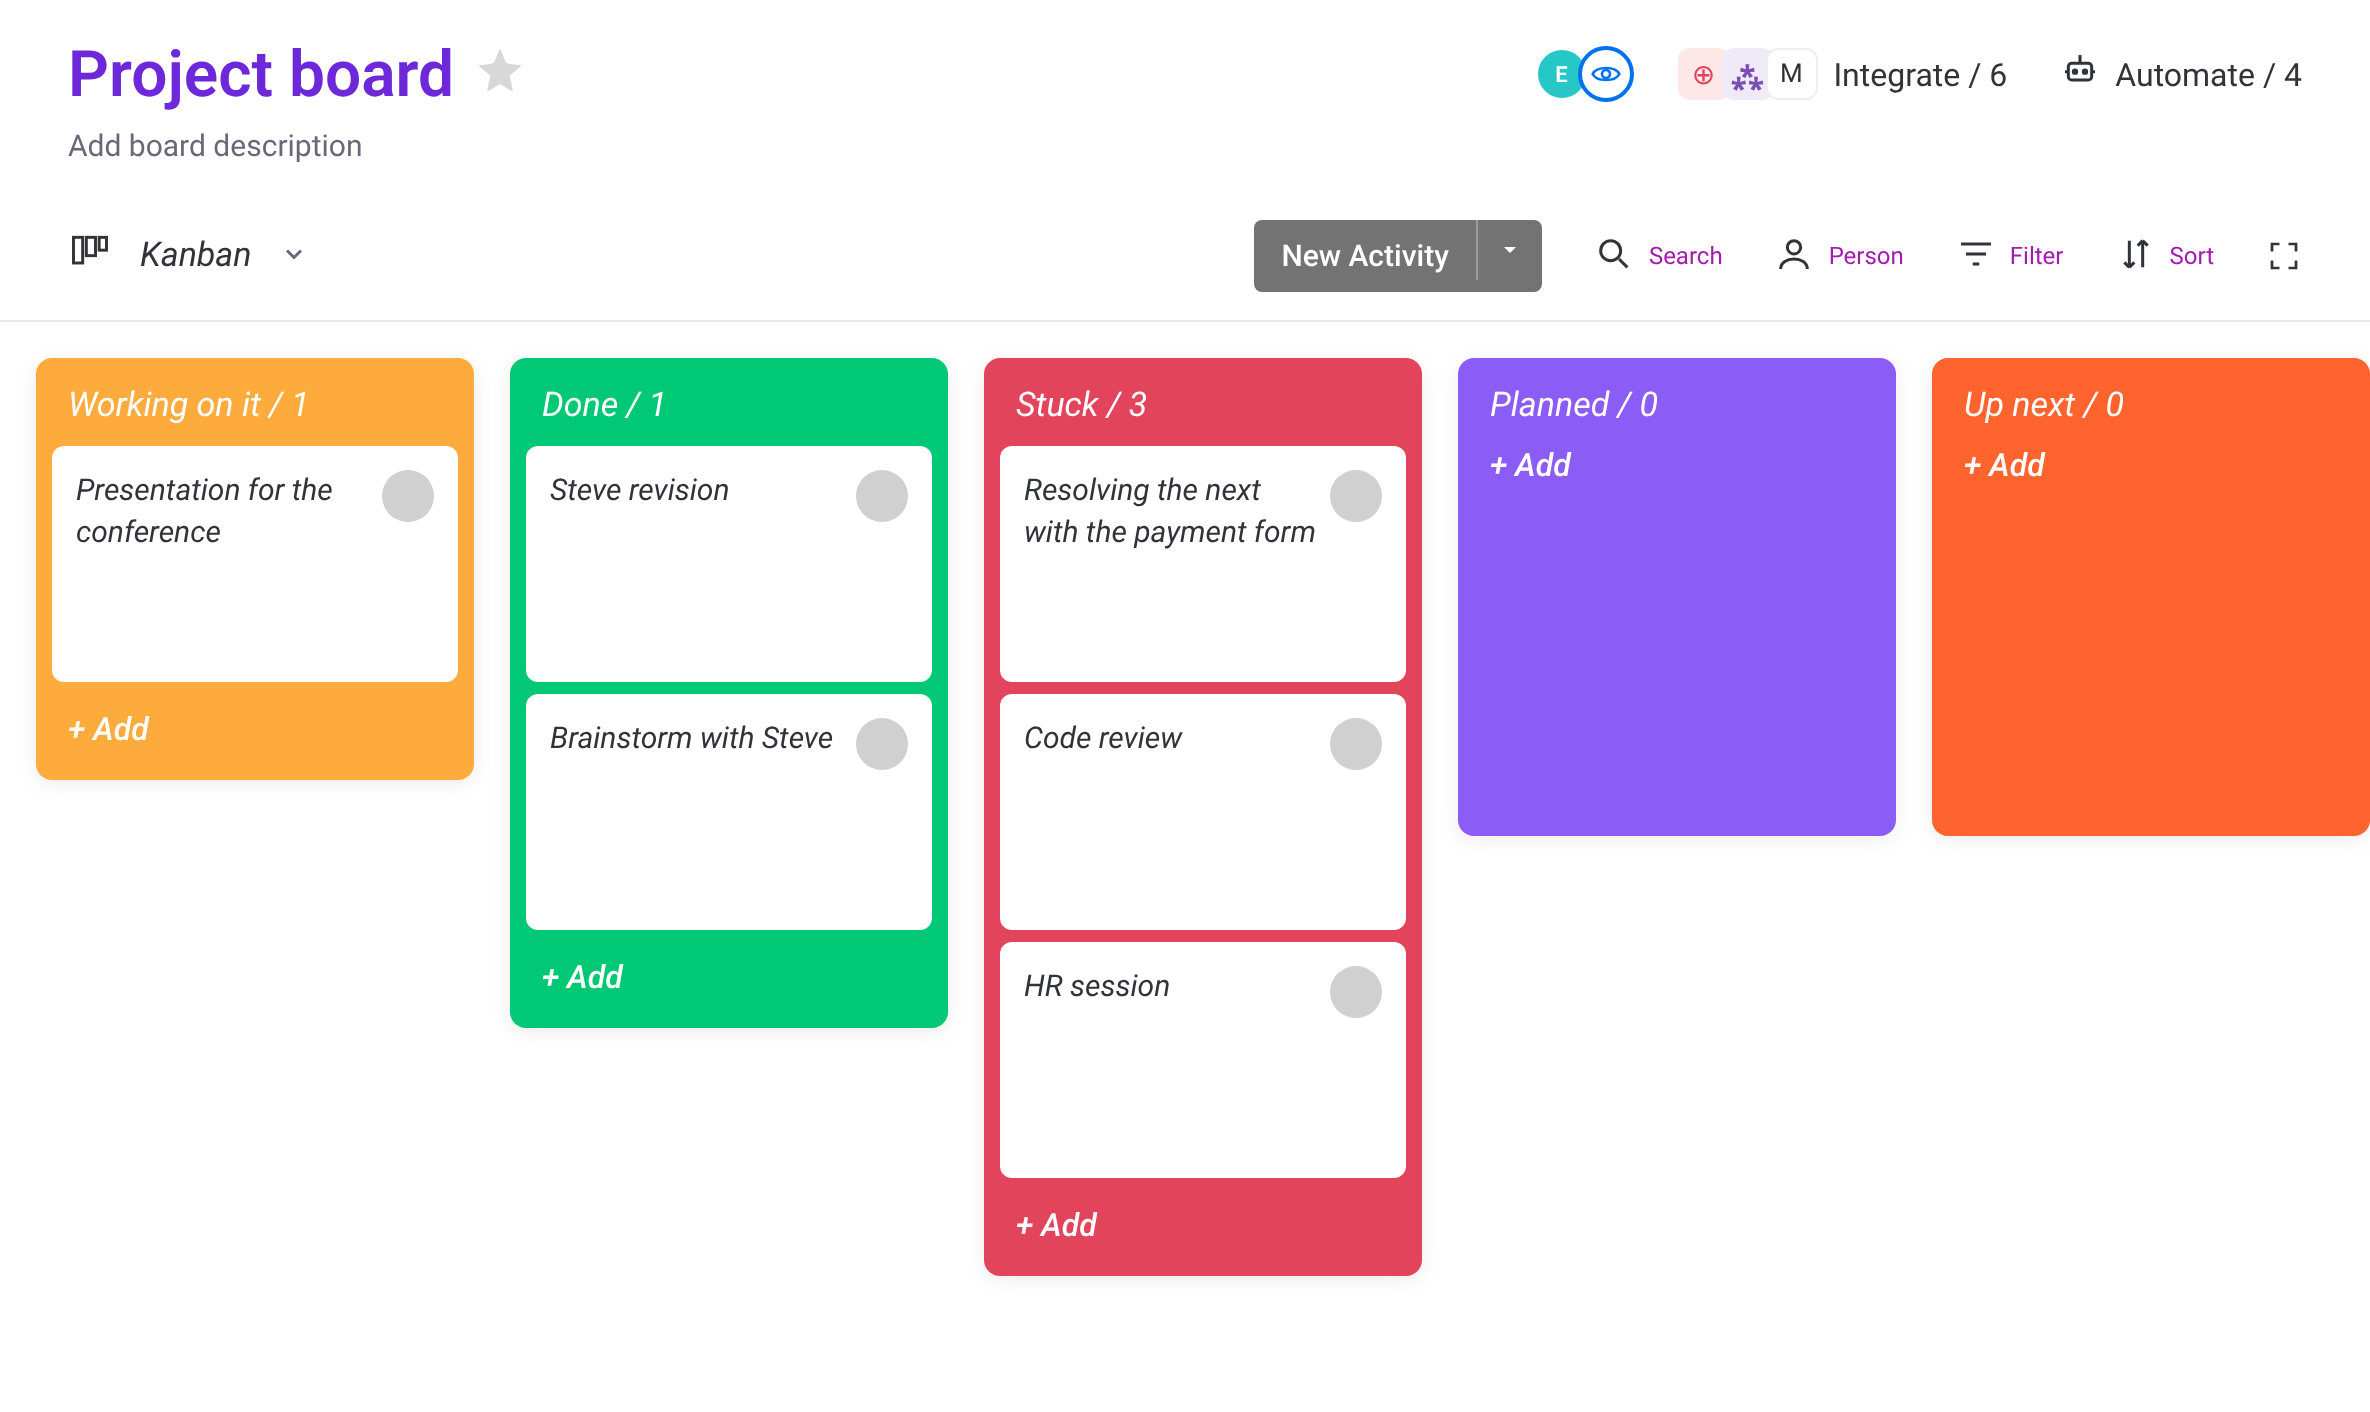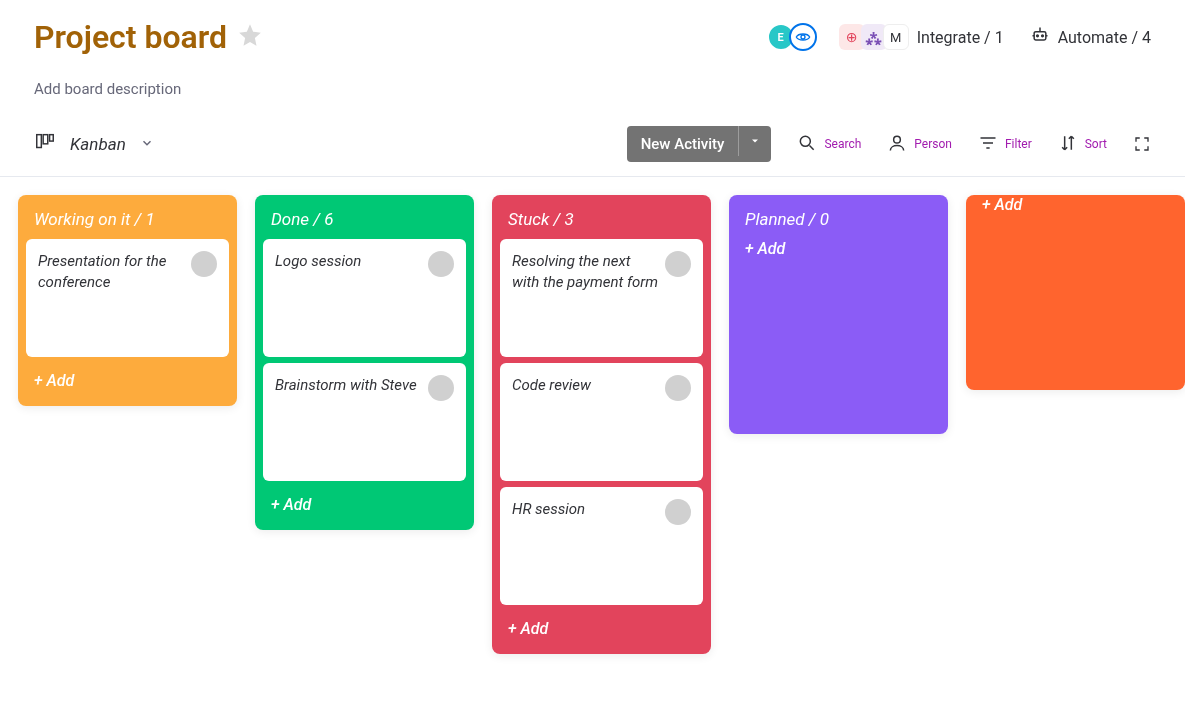--- a/index.html
+++ b/index.html
@@ -20,21 +20,21 @@
     justify-content: space-between;
   }
   .title-left {
     display: flex;
     align-items: center;
     gap: 10px;
   }
   .page-title {
     font-size: 32px;
     font-weight: 600;
-    color: #a16207;
+    color: #6d28d9;
   }
   .star-icon svg { width: 26px; height: 26px; fill: #d8d8d8; }
   .title-right {
     display: flex;
     align-items: center;
     gap: 26px;
   }
   .avatars {
     display: flex;
     align-items: center;
@@ -54,21 +54,21 @@
     margin-left:-4px;
   }
   .hx1{background:#fde7e7;} .hx1 span{color:#e2445c;font-size:14px;}
   .hx2{background:#f0e9f7;} .hx2 span{color:#7a4fb5;font-size:14px;font-weight:700;}
   .hx3{background:#fff;border:1px solid #eee;} .hx3 span{font-size:13px;}
   .hdr-action {
     display:flex; align-items:center; gap:8px; font-size:16px; color:#323338; cursor:pointer;
   }
   .hdr-action svg { width:20px;height:20px;fill:none;stroke:#323338;stroke-width:1.8;}
   .desc {
-    color:#676879; font-size:15px; margin-top:24px;
+    color:#676879; font-size:15px; margin-top:8px;
   }
   .toolbar {
     display:flex; align-items:center; justify-content:space-between;
     padding: 28px 34px 14px 34px;
     border-bottom: 1px solid #e6e9ef;
   }
   .tb-left { display:flex; align-items:center; gap:14px;font-style:italic; }
   .kanban-icon svg{width:22px;height:22px;fill:none;stroke:#323338;stroke-width:1.6;}
   .view-name { font-size:17px; color:#323338; }
   .chevron svg{width:14px;height:14px;fill:none;stroke:#676879;stroke-width:2.5;}
@@ -137,21 +137,21 @@
           <div class="hex hx1">
               <span>⊕</span>
             </div>
           <div class="hex hx2">
               <span>⁂</span>
             </div>
           <div class="hex hx3">
               <span>M</span>
             </div>
         </div>
-        <span>Integrate / 1</span>
+        <span>Integrate / 6</span>
       </div>
       <div class="hdr-action">
         <span>
           <svg viewBox="0 0 24 24">
               <rect x="5" y="8" width="14" height="10" rx="2"></rect>
               <circle cx="9" cy="13" r="1"></circle>
               <circle cx="15" cy="13" r="1"></circle>
               <path d="M12 3v5M3 13h2M19 13h2"></path>
             </svg>
         </span>
@@ -226,24 +226,24 @@
       <div class="col-head">Working on it / 1</div>
       <div class="cards">
         <div class="card">
           <div class="txt">Presentation for the conference</div>
           <div class="assignee"></div>
         </div>
       </div>
       <div class="add-btn">+ Add</div>
     </div>
     <div class="col" style="background: rgb(0, 200, 117);">
-      <div class="col-head">Done / 6</div>
+      <div class="col-head">Done / 1</div>
       <div class="cards">
         <div class="card">
-          <div class="txt">Logo session</div>
+          <div class="txt">Steve revision</div>
           <div class="assignee"></div>
         </div>
         <div class="card">
           <div class="txt">Brainstorm with Steve</div>
           <div class="assignee"></div>
         </div>
       </div>
       <div class="add-btn">+ Add</div>
     </div>
     <div class="col" style="background: rgb(226, 68, 92);">
@@ -262,15 +262,16 @@
           <div class="assignee"></div>
         </div>
       </div>
       <div class="add-btn">+ Add</div>
     </div>
     <div class="col empty" style="background: #8b5cf6;">
       <div class="col-head">Planned / 0</div>
       <div class="add-btn">+ Add</div>
     </div>
     <div class="col empty" style="background: rgb(255, 100, 46);">
+      <div class="col-head">Up next / 0</div>
       <div class="add-btn">+ Add</div>
     </div>
   </div>
 
 </body></html>

